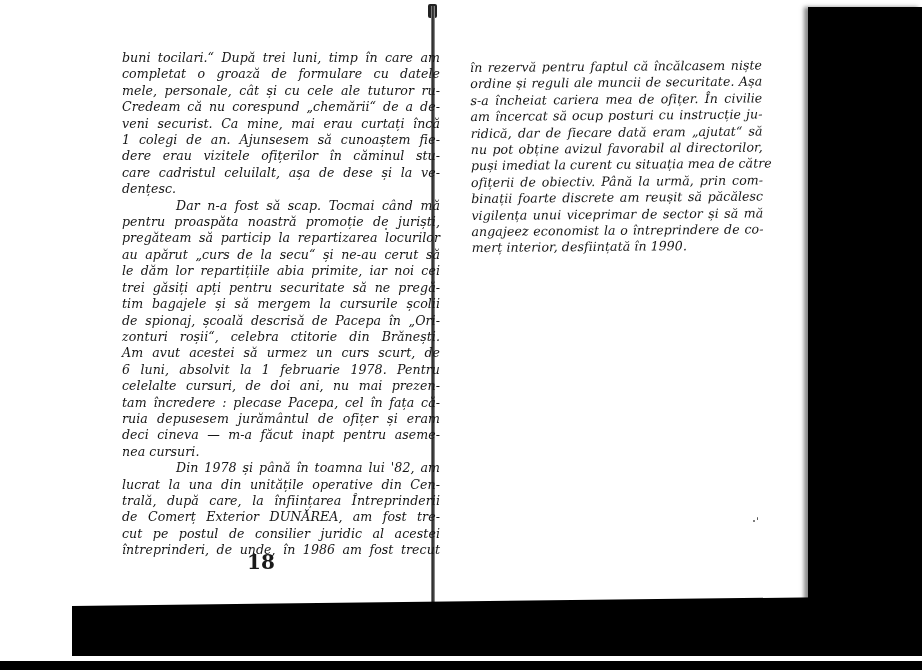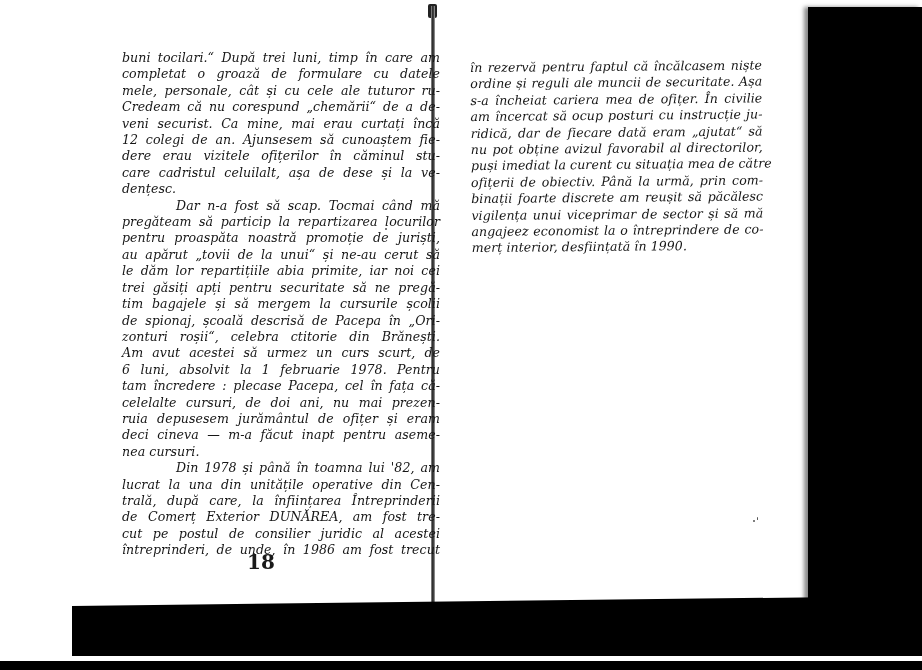--- a/index.html
+++ b/index.html
@@ -59,37 +59,37 @@
 
   <div class="gutter-top"></div>
   <div class="gutter"></div>
 
   <div id="left-page-text" class="text-block">
     <span class="ln">buni tocilari.“ După trei luni, timp în care am</span>
     <span class="ln">completat o groază de formulare cu datele</span>
     <span class="ln">mele, personale, cât și cu cele ale tuturor ru-</span>
     <span class="ln">Credeam că nu corespund „chemării“ de a de-</span>
     <span class="ln">veni securist. Ca mine, mai erau curtați încă</span>
-    <span class="ln">12 colegi de an. Ajunsesem să cunoaștem fie-</span>
+    <span class="ln">1 colegi de an. Ajunsesem să cunoaștem fie-</span>
     <span class="ln">dere erau vizitele ofițerilor în căminul stu-</span>
     <span class="ln">care cadristul celuilalt, așa de dese și la ve-</span>
     <span class="ln last">dențesc.</span>
     <span class="ln indent">Dar n-a fost să scap. Tocmai când mă</span>
+    <span class="ln">pentru proaspăta noastră promoție de juriști,</span>
     <span class="ln">pregăteam să particip la repartizarea locurilor</span>
-    <span class="ln">pentru proaspăta noastră promoție de juriști,</span>
-    <span class="ln">au apărut „tovii de la unui“ și ne-au cerut să</span>
+    <span class="ln">au apărut „curs de la secu“ și ne-au cerut să</span>
     <span class="ln">le dăm lor repartițiile abia primite, iar noi cei</span>
     <span class="ln">trei găsiți apți pentru securitate să ne pregă-</span>
     <span class="ln">tim bagajele și să mergem la cursurile școlii</span>
     <span class="ln">de spionaj, școală descrisă de Pacepa în „Ori-</span>
     <span class="ln">zonturi roșii“, celebra ctitorie din Brănești.</span>
     <span class="ln">Am avut acestei să urmez un curs scurt, de</span>
     <span class="ln">6 luni, absolvit la 1 februarie 1978. Pentru</span>
+    <span class="ln">celelalte cursuri, de doi ani, nu mai prezen-</span>
     <span class="ln">tam încredere : plecase Pacepa, cel în fața că-</span>
-    <span class="ln">celelalte cursuri, de doi ani, nu mai prezen-</span>
     <span class="ln">ruia depusesem jurământul de ofițer și eram</span>
     <span class="ln">deci cineva — m-a făcut inapt pentru aseme-</span>
     <span class="ln last">nea cursuri.</span>
     <span class="ln indent">Din 1978 și până în toamna lui '82, am</span>
     <span class="ln">lucrat la una din unitățile operative din Cen-</span>
     <span class="ln">trală, după care, la înființarea Întreprinderii</span>
     <span class="ln">de Comerț Exterior DUNĂREA, am fost tre-</span>
     <span class="ln">cut pe postul de consilier juridic al acestei</span>
     <span class="ln">întreprinderi, de unde, în 1986 am fost trecut</span>
   </div>

